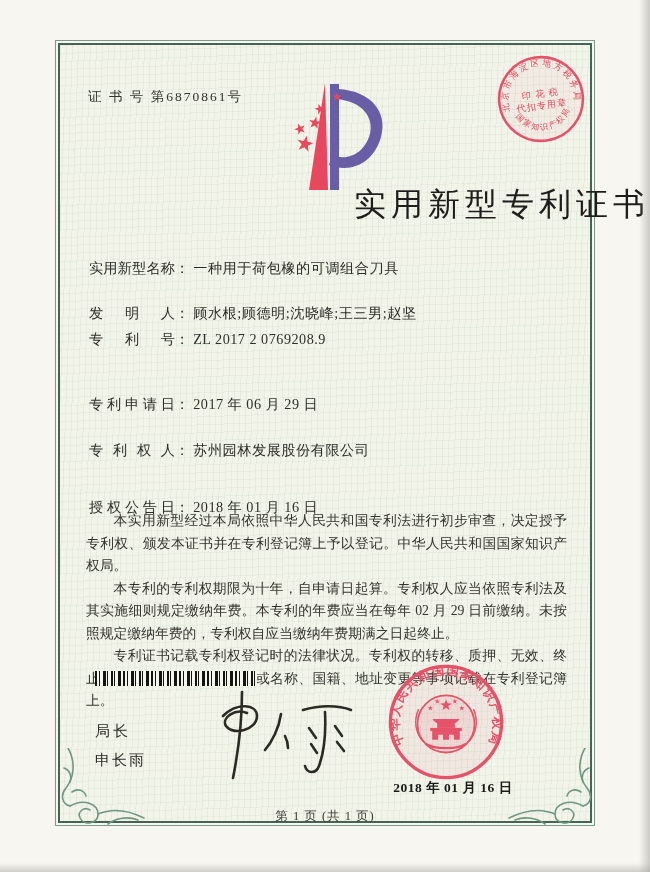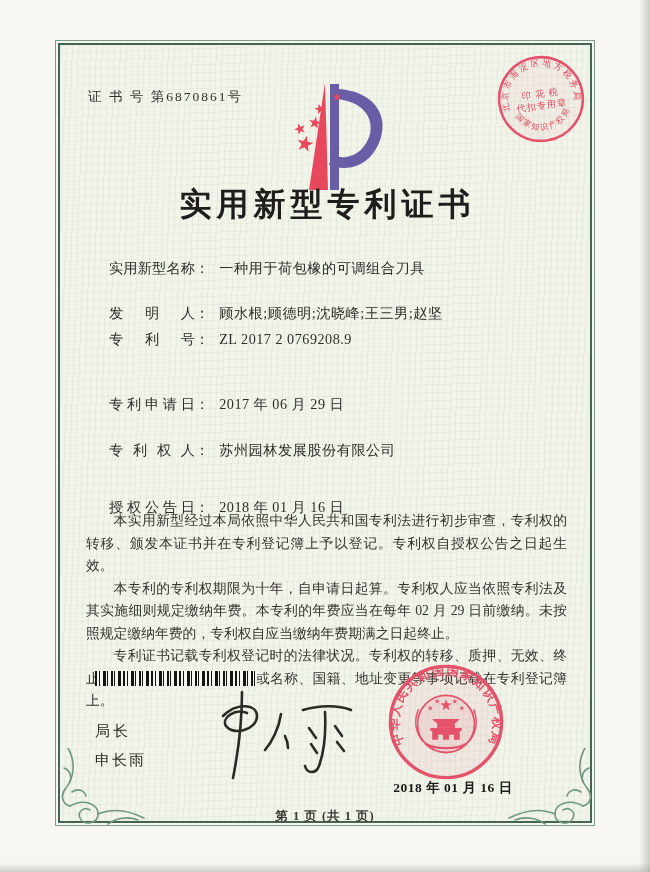--- a/index.html
+++ b/index.html
@@ -12,45 +12,45 @@
   
   .frame{position:absolute;left:55px;top:40px;width:540px;height:786px;
     border:1px solid #7c9a8a;padding:2px;box-sizing:border-box;}
   .frame-inner{width:100%;height:100%;border:2.5px solid #446555;box-sizing:border-box;
     background-color:#f2f4ea;
     background-image:
       repeating-linear-gradient(92deg,rgba(128,160,130,.10) 0 1px,rgba(0,0,0,0) 1px 6px),
       repeating-linear-gradient(178deg,rgba(128,160,130,.08) 0 1px,rgba(0,0,0,0) 1px 8px);}
   .cert-no{position:absolute;left:88px;top:88px;font-size:13.5px;color:#33322e;
     letter-spacing:2px;}
-  .title{position:absolute;left:0;top:183px;width:650px;text-align:center;
-    font-size:32px;font-weight:700;color:#1e1d1b;letter-spacing:5px;text-indent:5px;}
+  .title{position:absolute;left:0;top:183px;width:650px;text-align:right;
+    font-size:32px;font-weight:400;color:#1e1d1b;letter-spacing:5px;text-indent:5px;}
   
   .field{position:absolute;left:89px;font-size:14.2px;color:#2e2d29;line-height:20px;white-space:nowrap;}
-  .field .lbl{display:inline-block;width:86px;text-align:justify;text-align-last:justify;margin-left:20px;}
-  .field .val{margin-left:10px;letter-spacing:.5px;}
+  .field .lbl{display:inline-block;width:86px;text-align:justify;text-align-last:justify;}
+  .field .val{margin-left:4px;letter-spacing:.5px;}
   
   .body-text{position:absolute;left:86px;top:510px;width:481px;font-size:13.8px;
     color:#34332e;line-height:22.5px;text-align:justify;}
   .body-text p{margin:0;text-indent:2em;}
   
   .barcode{position:absolute;left:95px;top:671px;width:162px;height:15px;
     background:repeating-linear-gradient(90deg,
       #15150f 0 2px,#f6f6f0 2px 4px,#15150f 4px 5px,#f6f6f0 5px 8px,
       #15150f 8px 11px,#f6f6f0 11px 12px,#15150f 12px 13px,#f6f6f0 13px 16px,
       #15150f 16px 18px,#f6f6f0 18px 19px,#15150f 19px 20px,#f6f6f0 20px 23px,
       #15150f 23px 26px,#f6f6f0 26px 28px);}
   .sig-title{position:absolute;left:95px;top:722px;font-size:15px;color:#2c2b27;letter-spacing:3px;font-family:Liberation Mono, monospace;}
   .sig-name{position:absolute;left:95px;top:751px;font-size:15px;color:#2c2b27;letter-spacing:2px;}
   .signature-svg{position:absolute;left:205px;top:686px;}
   .seal-svg{position:absolute;left:386px;top:662px;}
   .seal-date{position:absolute;left:392px;top:779px;width:122px;text-align:center;
     font-size:13.5px;font-weight:600;color:#1c1b18;letter-spacing:.5px;}
   .footer{position:absolute;left:0;top:808px;width:650px;text-align:center;
-    font-size:12.5px;color:#3a3934;letter-spacing:1px;font-weight:bold;}
+    font-size:12.5px;color:#3a3934;letter-spacing:1px;}
   .logo-svg{position:absolute;left:272px;top:82px;}
   .tax-stamp-svg{position:absolute;left:497px;top:55px;transform:rotate(-8deg);}
   .flourish-bl{position:absolute;left:58px;bottom:42px;}
   .flourish-br{position:absolute;right:55px;bottom:42px;transform:scaleX(-1);}
 </style>
 </head>
 <body>
 
 <div class="page">
 
@@ -109,21 +109,21 @@
     <span class="lbl">专利申请日</span><span>：</span><span class="val">2017 年 06 月 29 日</span>
   </div>
   <div class="field" style="top:440px">
     <span class="lbl">专利权人</span><span>：</span><span class="val">苏州园林发展股份有限公司</span>
   </div>
   <div class="field" style="top:497px">
     <span class="lbl">授权公告日</span><span>：</span><span class="val">2018 年 01 月 16 日</span>
   </div>
 
   <div class="body-text">
-    <p>本实用新型经过本局依照中华人民共和国专利法进行初步审查，专利权的转移、颁发本证书并在专利登记簿上予以登记。专利权自授权公告之日起生效。</p>
+    <p>本实用新型经过本局依照中华人民共和国专利法进行初步审查，决定授予专利权、颁发本证书并在专利登记簿上予以登记。中华人民共和国国家知识产权局。</p>
     <p>本专利的专利权期限为十年，自申请日起算。专利权人应当依照专利法及其实施细则规定缴纳年费。本专利的年费应当在每年 02 月 29 日前缴纳。未按照规定缴纳年费的，专利权自应当缴纳年费期满之日起终止。</p>
     <p>专利证书记载专利权登记时的法律状况。专利权的转移、质押、无效、终止、恢复和专利权人的姓名或名称、国籍、地址变更等事项记载在专利登记簿上。</p>
   </div>
 
   <div class="barcode"></div>
 
   <div class="sig-title">局长</div>
   <div class="sig-name">申长雨</div>
 
   <svg class="signature-svg" width="160" height="105" viewBox="0 0 160 105">

